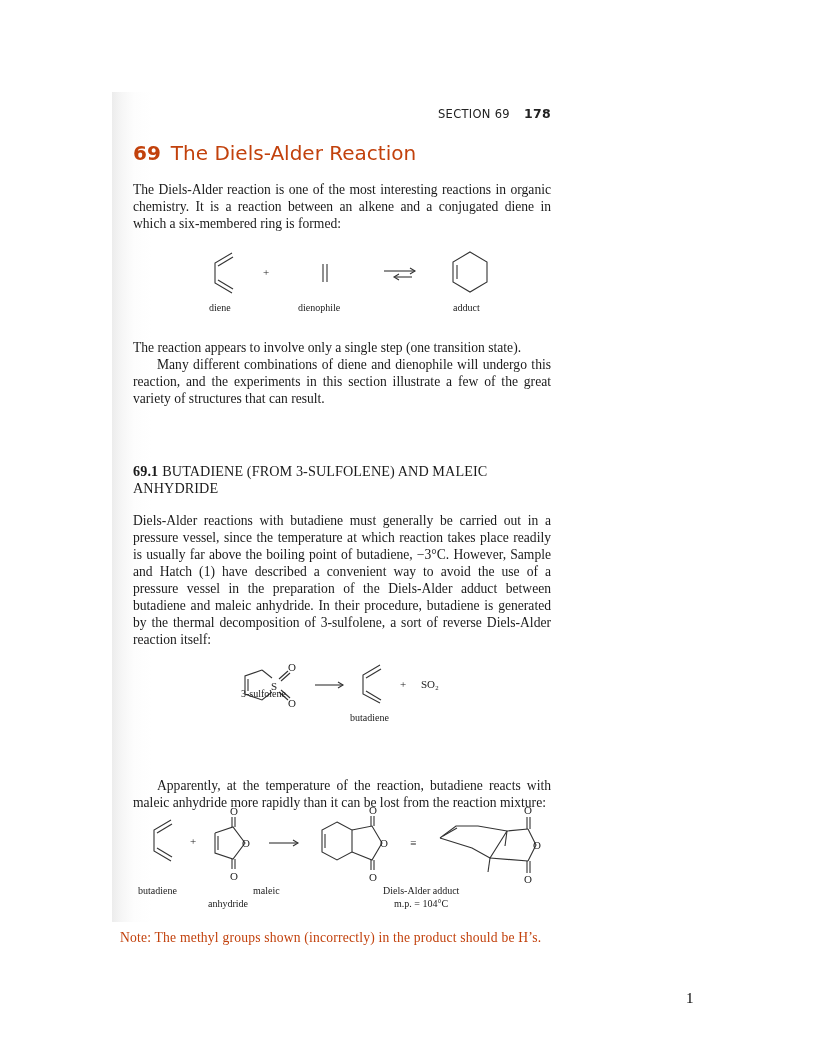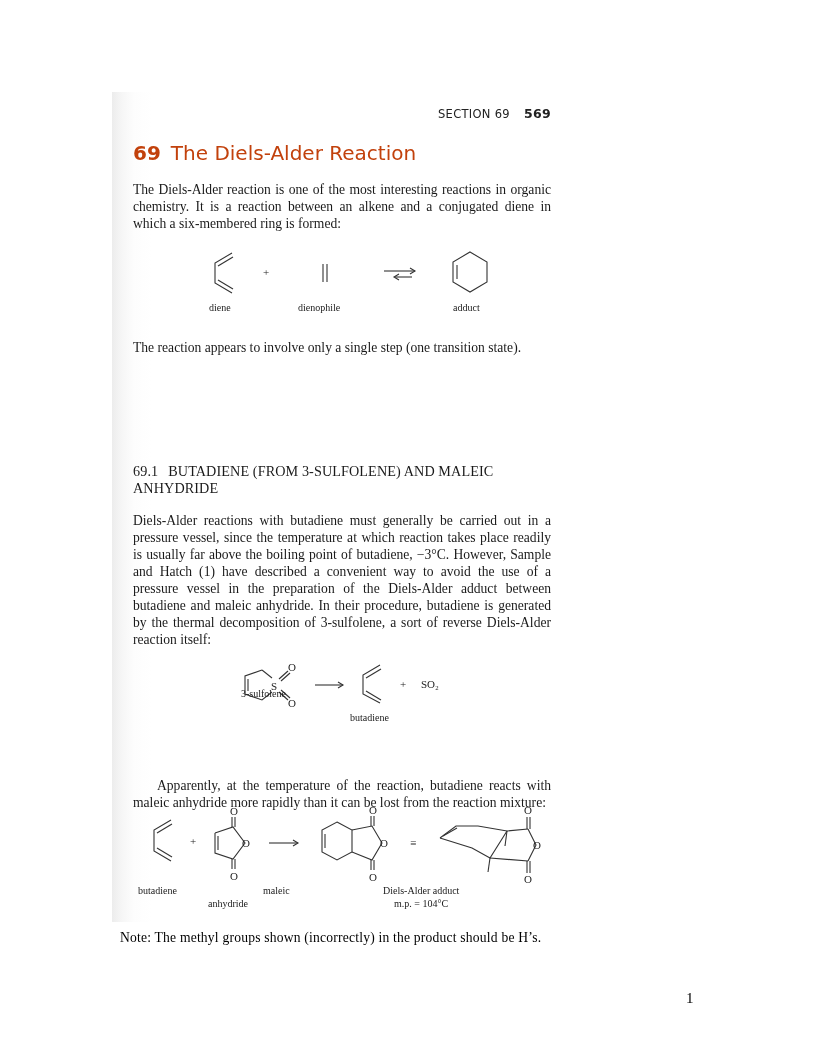--- a/index.html
+++ b/index.html
@@ -9,35 +9,35 @@
   .abs { position: absolute; }
   .running-head { left: 438px; top: 106px; font-family: "DejaVu Sans", sans-serif; font-size: 11.5px; letter-spacing: 0.3px; color: #222; }
   .running-head .sec { font-weight: normal; }
   .running-head .pg { font-weight: bold; margin-left: 14px; font-size: 12.5px; }
   .title { left: 133px; top: 141px; font-family: "DejaVu Sans", sans-serif; font-size: 20px; color: #c2410c; white-space: nowrap; }
   .title .num { font-weight: bold; margin-right: 10px; }
   .para { position: absolute; left: 133px; width: 418px; font-size: 13.6px; line-height: 17px; text-align: justify; }
   .para p { margin: 0; }
   .indent { text-indent: 24px; }
   .subhead { left: 133px; top: 463px; width: 420px; font-size: 14.2px; line-height: 17px; letter-spacing: 0.1px; }
-  .subhead .num { font-weight: normal; margin-right: 10px; }
+  .subhead .num { font-weight: bold; margin-right: 4px; }
   .lbl { position: absolute; font-size: 10px; white-space: nowrap; }
-  .note { left: 120px; top: 930px; font-size: 13.6px; letter-spacing: 0.2px; white-space: nowrap; font-family: "Liberation Serif", serif; color: #000000; }
+  .note { left: 120px; top: 930px; font-size: 13.6px; letter-spacing: 0.2px; white-space: nowrap; font-family: "Liberation Serif", serif; color: #c2410c; }
   .pageno { left: 686px; top: 990px; font-size: 15px; color: #000; }
   svg { position: absolute; overflow: visible; }
   svg line, svg polyline, svg polygon, svg path { stroke: #333; stroke-width: 1.1; fill: none; }
   svg text { font-family: "Liberation Serif", serif; font-size: 11px; fill: #222; }
 </style>
 </head>
 <body>
 
 <div class="scan"></div>
 
 <div class="abs running-head">
-  <span class="sec">SECTION 69</span><span class="pg">569</span>
+  <span class="sec">SECTION 69</span><span class="pg">178</span>
 </div>
 
 <div class="abs title">
   <span class="num">69</span><span>The Diels-Alder Reaction</span>
 </div>
 
 <div class="para" style="top:181px;">
   <p>The Diels-Alder reaction is one of the most interesting reactions in organic chemistry. It is a reaction between an alkene and a conjugated diene in which a six-membered ring is formed:</p>
 </div>
 
@@ -58,20 +58,21 @@
   <polygon points="470,252 487,262 487,282 470,292 453,282 453,262"></polygon>
   <line x1="457" y1="265" x2="457" y2="279"></line>
   <text x="263" y="276">+</text>
 </svg>
 <div class="lbl" style="left:209px;top:302px;">diene</div>
 <div class="lbl" style="left:298px;top:302px;">dienophile</div>
 <div class="lbl" style="left:453px;top:302px;">adduct</div>
 
 <div class="para" style="top:339px;">
   <p>The reaction appears to involve only a single step (one transition state).</p>
+  <p class="indent">Many different combinations of diene and dienophile will undergo this reaction, and the experiments in this section illustrate a few of the great variety of structures that can result.</p>
 </div>
 
 <div class="abs subhead">
   <span class="num">69.1</span><span>BUTADIENE (FROM 3-SULFOLENE) AND MALEIC ANHYDRIDE</span>
 </div>
 
 <div class="para" style="top:512px;">
   <p>Diels-Alder reactions with butadiene must generally be carried out in a pressure vessel, since the temperature at which reaction takes place readily is usually far above the boiling point of butadiene, −3°C. However, Sample and Hatch (1) have described a convenient way to avoid the use of a pressure vessel in the preparation of the Diels-Alder adduct between butadiene and maleic anhydride. In their procedure, butadiene is generated by the thermal decomposition of 3-sulfolene, a sort of reverse Diels-Alder reaction itself:</p>
 </div>
 
@@ -143,19 +144,19 @@
   <polyline points="528,829 536,845 528,861"></polyline>
   <line x1="527" y1="829" x2="527" y2="817"></line>
   <line x1="530" y1="829" x2="530" y2="817"></line>
   <line x1="527" y1="861" x2="527" y2="873"></line>
   <line x1="530" y1="861" x2="530" y2="873"></line>
   <text x="524" y="814">O</text>
   <text x="533" y="849">O</text>
   <text x="524" y="883">O</text>
 </svg>
 <div class="lbl" style="left:138px;top:885px;">butadiene</div>
-<div class="lbl" style="left:227px;top:885px;padding-left:36px;">maleic</div>
+<div class="lbl" style="left:217px;top:885px;padding-left:36px;">maleic</div>
 <div class="lbl" style="left:208px;top:898px;">anhydride</div>
 <div class="lbl" style="left:383px;top:885px;">Diels-Alder adduct</div>
 <div class="lbl" style="left:394px;top:898px;">m.p. = 104°C</div>
 
 <div class="abs note">Note: The methyl groups shown (incorrectly) in the product should be H’s.</div>
 <div class="abs pageno">1</div>
 
 </body></html>

